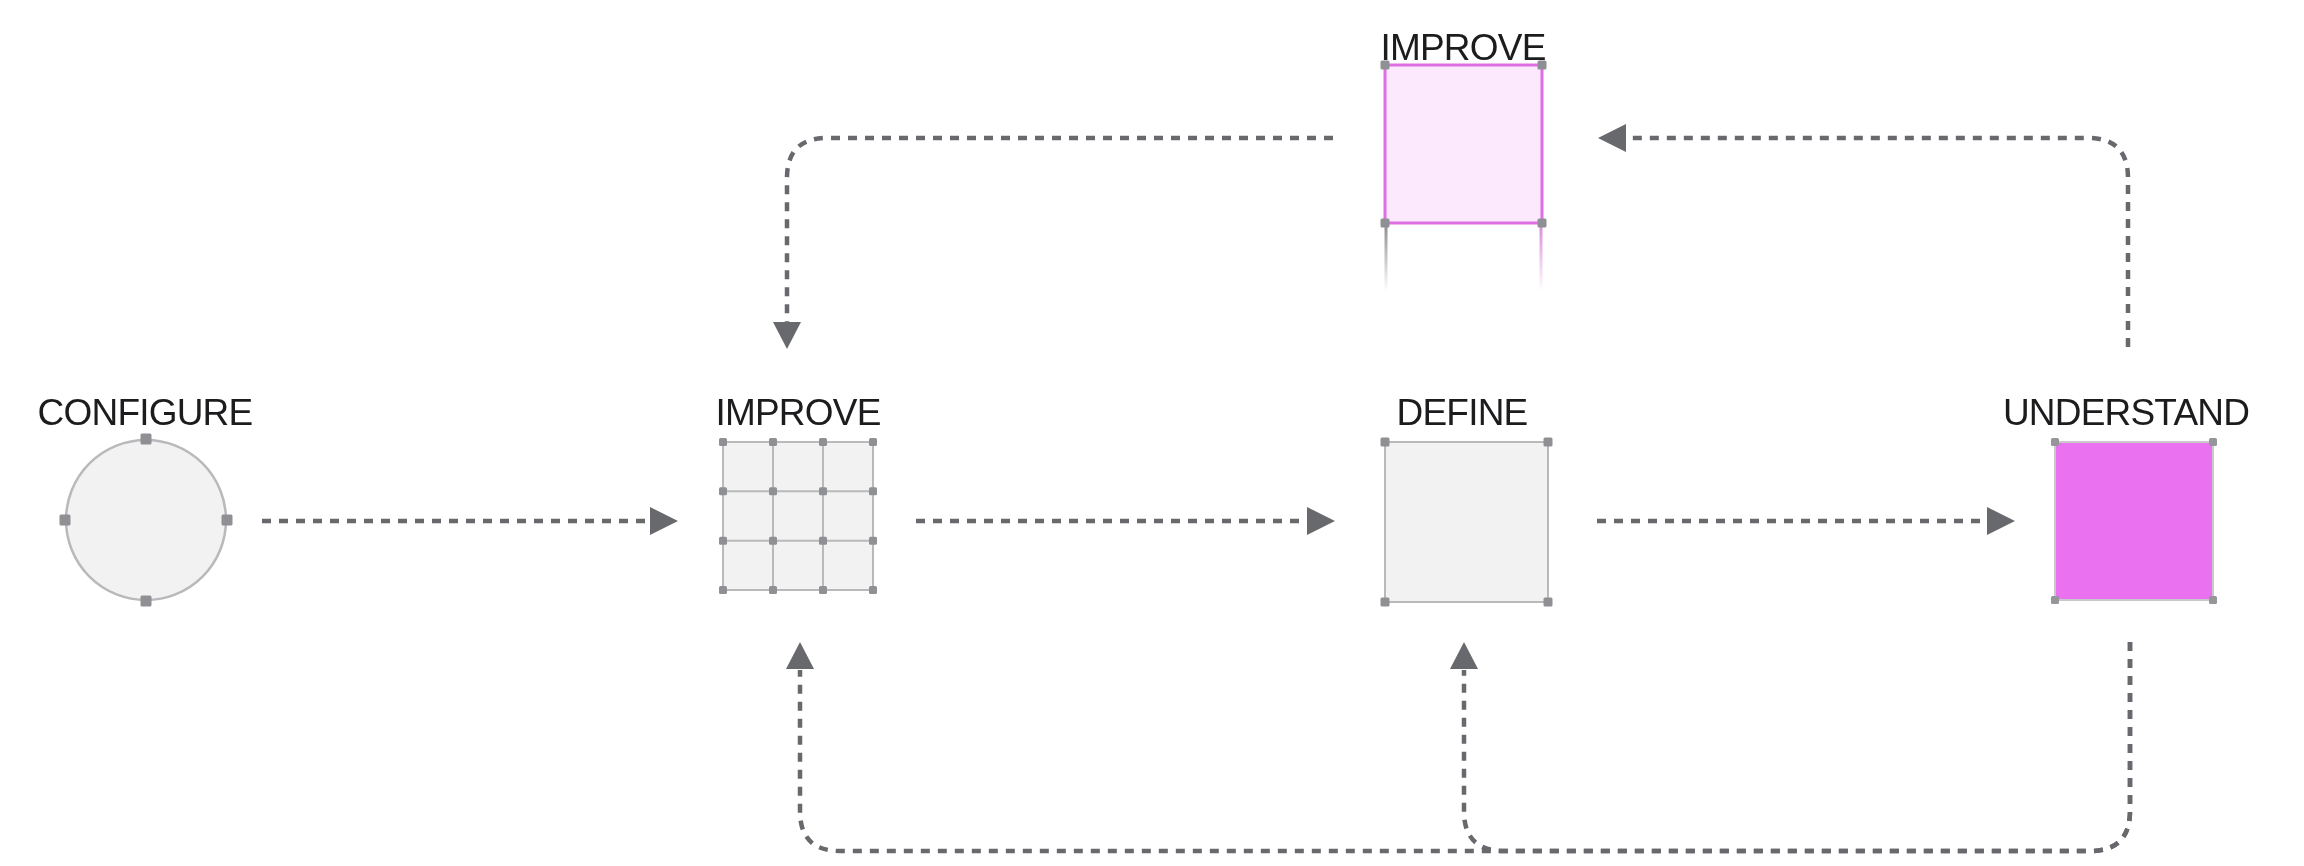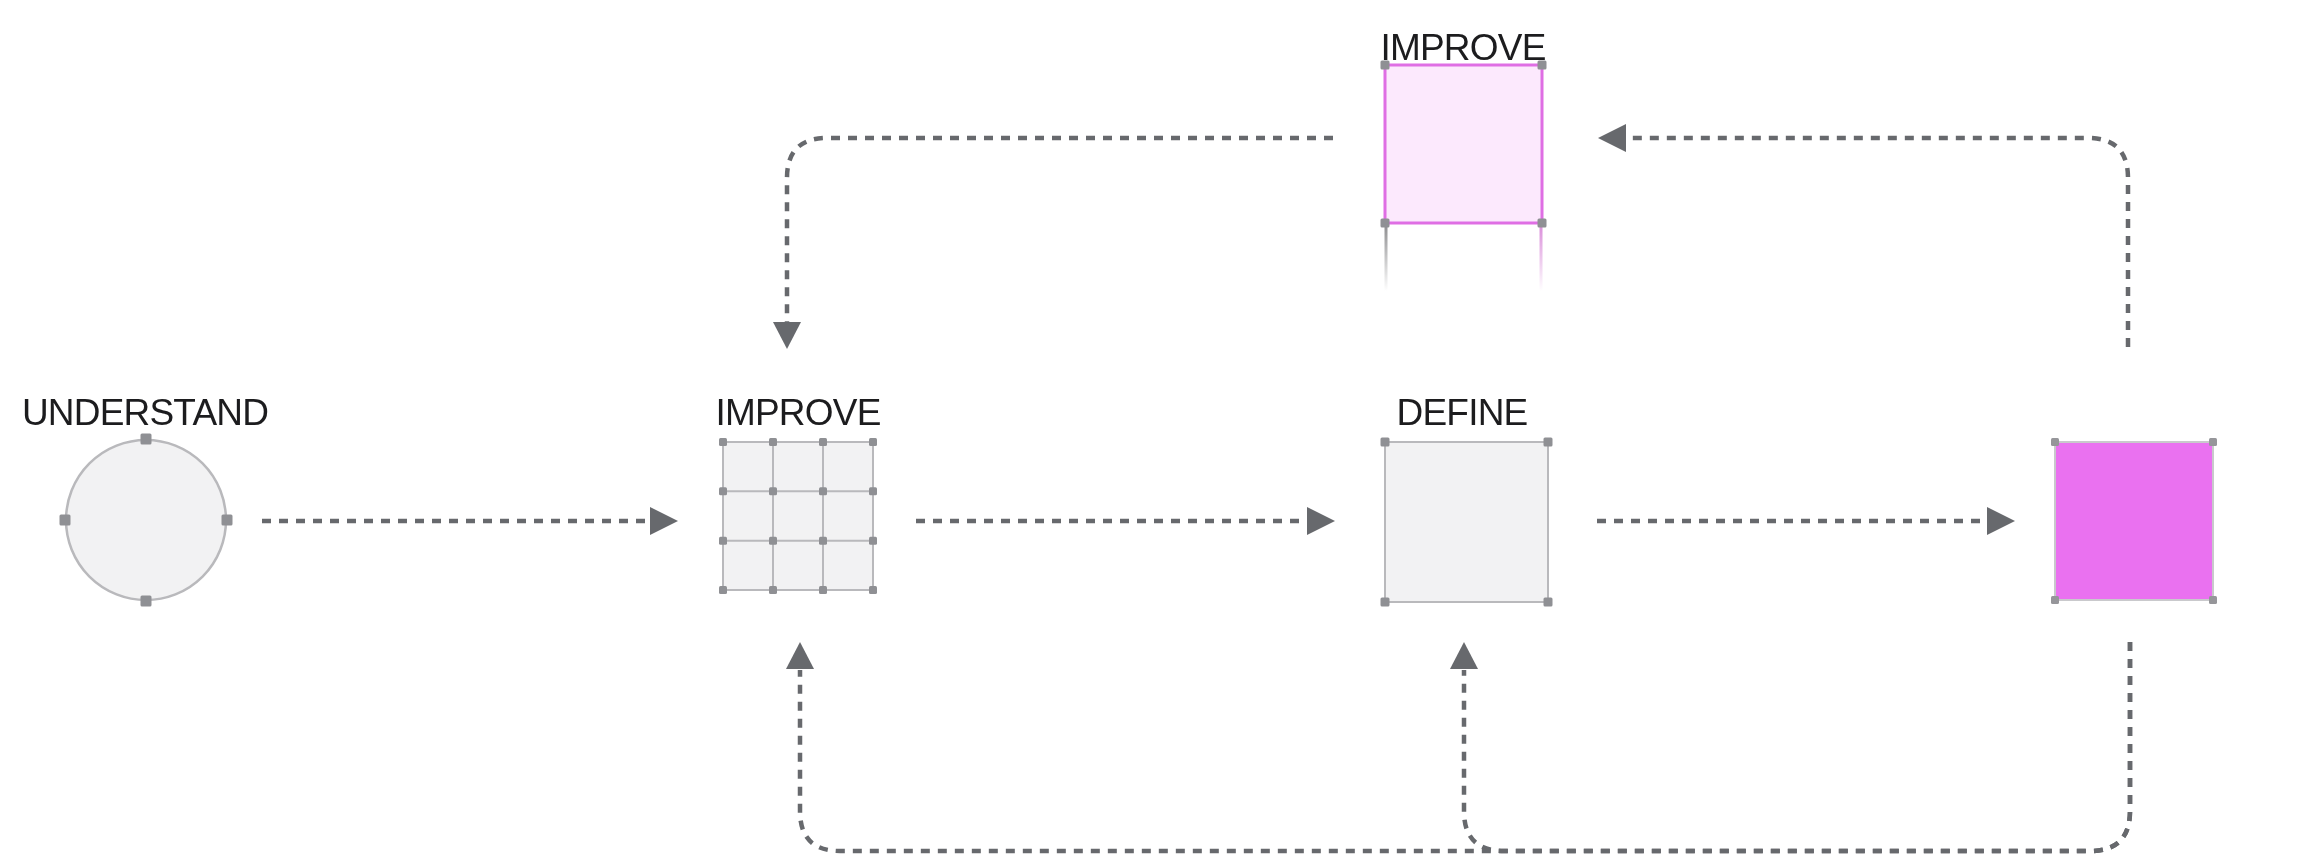--- a/index.html
+++ b/index.html
@@ -149,18 +149,19 @@
       <rect x="1539.5" y="225" width="3" height="66" fill="url(#fadePink)"></rect>
       <g>
         <rect class="handle" x="1380.5" y="60.5" width="9" height="9" rx="1.5"></rect>
         <rect class="handle" x="1537.5" y="60.5" width="9" height="9" rx="1.5"></rect>
         <rect class="handle" x="1380.5" y="218.5" width="9" height="9" rx="1.5"></rect>
         <rect class="handle" x="1537.5" y="218.5" width="9" height="9" rx="1.5"></rect>
       </g>
     </g>
   </svg>
 
-  <div class="node-label" style="left:145px;  top:393px;">UNDERSTAND</div>
+  <div class="node-label" style="left:145px;  top:393px;">CONFIGURE</div>
   <div class="node-label" style="left:798px;  top:393px;">IMPROVE</div>
   <div class="node-label" style="left:1462px; top:393px;">DEFINE</div>
+  <div class="node-label" style="left:2126px; top:393px;">UNDERSTAND</div>
   <div class="node-label" style="left:1463px; top:12px;margin-top:16px;">IMPROVE</div>
 
 </div>
 
 </body></html>

